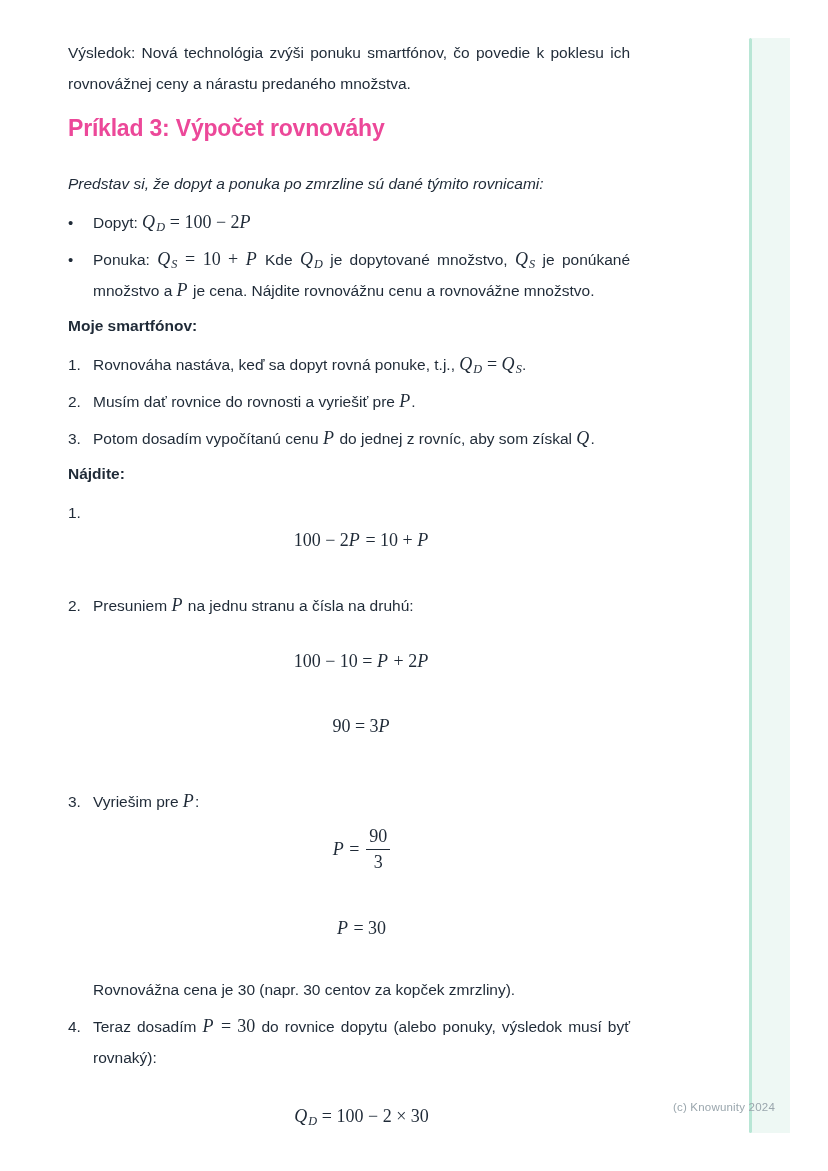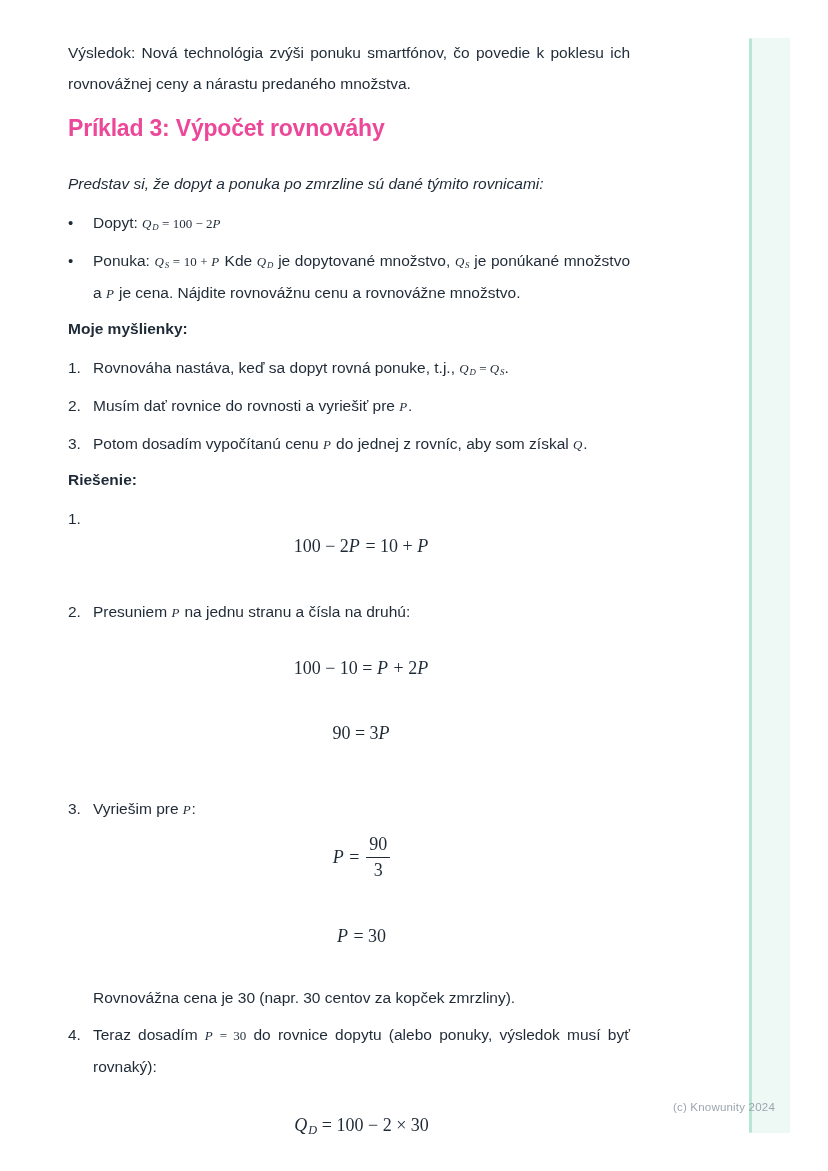--- a/index.html
+++ b/index.html
@@ -20,21 +20,21 @@
   p.intro{margin:25px 0 0;text-align:justify;font-style:italic;}
   p.subheading{margin:4px 0 0;font-weight:700;}
   ul.bullets, ol.numbered{list-style:none;margin:8px 0 0;padding:0;}
   li.row{display:flex;align-items:flex-start;margin:0 0 6px;}
   li.row:last-child{margin-bottom:0;}
   .marker{flex:0 0 25px;}
   .bullet-marker{flex:0 0 25px;font-size:15px;}
   .li-body{flex:1;min-width:0;}
   .li-text{display:block;text-align:justify;}
   
-  .math{font-family:"Liberation Serif","DejaVu Serif",serif;font-size:13px;}
+  .math{font-family:"Liberation Serif","DejaVu Serif",serif;font-size:18px;}
   .math .mi{font-style:italic;padding-right:0.06em;}
   .math .mn,.math .mo{font-style:normal;}
   .math sub{font-size:0.68em;line-height:0;vertical-align:-0.28em;}
   .math sub .mi{padding-right:0.02em;}
   .equation{text-align:center;font-size:18px;margin:28px 0;}
   .equation .math{font-size:18px;}
   .eq-first{margin:28px 0 28px;}
   .eq-a{margin:25px 0 0;}
   .eq-b{margin:34px 0 38px;}
   .eq-frac{display:flex;align-items:center;justify-content:center;gap:7px;margin:8px 0 0;}
@@ -68,38 +68,38 @@
     <li class="row">
       <span class="bullet-marker">•</span>
       <span class="li-body li-text">Dopyt: <span class="math"><span class="mi">Q</span><sub><span class="mi">D</span></sub> <span class="mo">=</span> <span class="mn">1</span><span class="mn">0</span><span class="mn">0</span> <span class="mo">−</span> <span class="mn">2</span><span class="mi">P</span></span></span>
     </li>
     <li class="row">
       <span class="bullet-marker">•</span>
       <span class="li-body li-text">Ponuka: <span class="math"><span class="mi">Q</span><sub><span class="mi">S</span></sub> <span class="mo">=</span> <span class="mn">1</span><span class="mn">0</span> <span class="mo">+</span> <span class="mi">P</span></span> Kde <span class="math"><span class="mi">Q</span><sub><span class="mi">D</span></sub></span> je dopytované množstvo, <span class="math"><span class="mi">Q</span><sub><span class="mi">S</span></sub></span> je ponúkané množstvo a <span class="math"><span class="mi">P</span></span> je cena. Nájdite rovnovážnu cenu a rovnovážne množstvo.</span>
     </li>
   </ul>
 
-  <p class="subheading">Moje myšlienky:</p>
+  <p class="subheading">Moje smartfónov:</p>
 
   <ol class="numbered">
     <li class="row">
       <span class="marker">1.</span>
       <span class="li-body li-text">Rovnováha nastáva, keď sa dopyt rovná ponuke, t.j., <span class="math"><span class="mi">Q</span><sub><span class="mi">D</span></sub> <span class="mo">=</span> <span class="mi">Q</span><sub><span class="mi">S</span></sub></span>.</span>
     </li>
     <li class="row">
       <span class="marker">2.</span>
       <span class="li-body li-text">Musím dať rovnice do rovnosti a vyriešiť pre <span class="math"><span class="mi">P</span></span>.</span>
     </li>
     <li class="row">
       <span class="marker">3.</span>
       <span class="li-body li-text">Potom dosadím vypočítanú cenu <span class="math"><span class="mi">P</span></span> do jednej z rovníc, aby som získal <span class="math"><span class="mi">Q</span></span>.</span>
     </li>
   </ol>
 
-  <p class="subheading">Riešenie:</p>
+  <p class="subheading">Nájdite:</p>
 
   <ol class="numbered">
 
     <li class="row">
       <span class="marker">1.</span>
       <span class="li-body">
         <div class="equation eq-first"><span class="math"><span class="mn">1</span><span class="mn">0</span><span class="mn">0</span> <span class="mo">−</span> <span class="mn">2</span><span class="mi">P</span> <span class="mo">=</span> <span class="mn">1</span><span class="mn">0</span> <span class="mo">+</span> <span class="mi">P</span></span></div>
       </span>
     </li>
 

